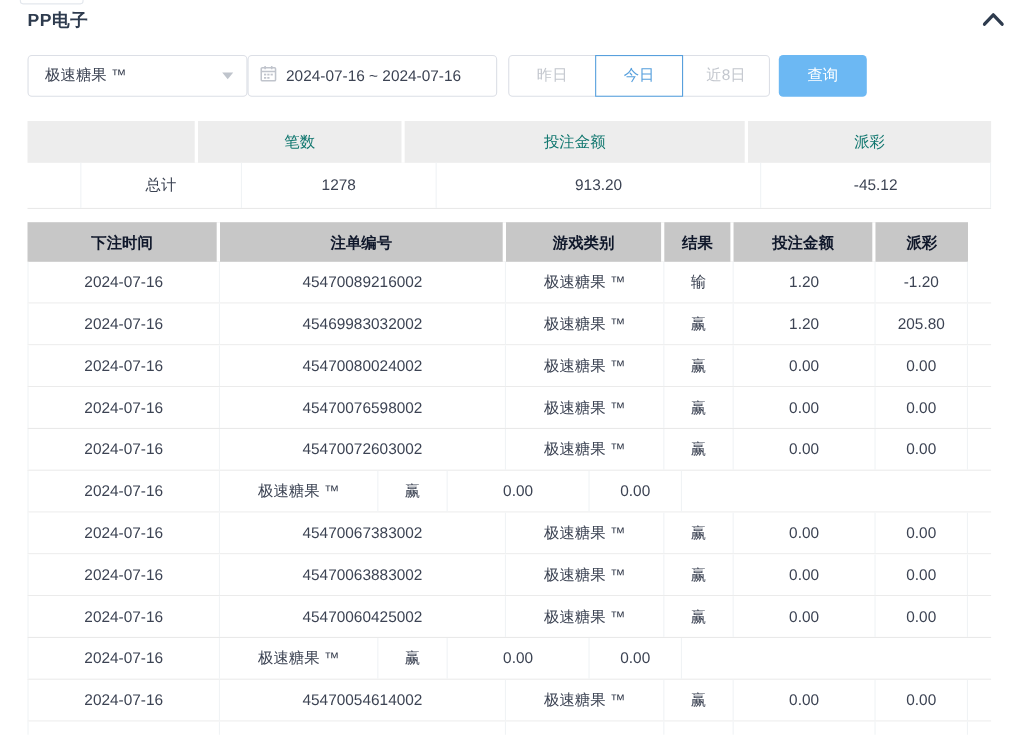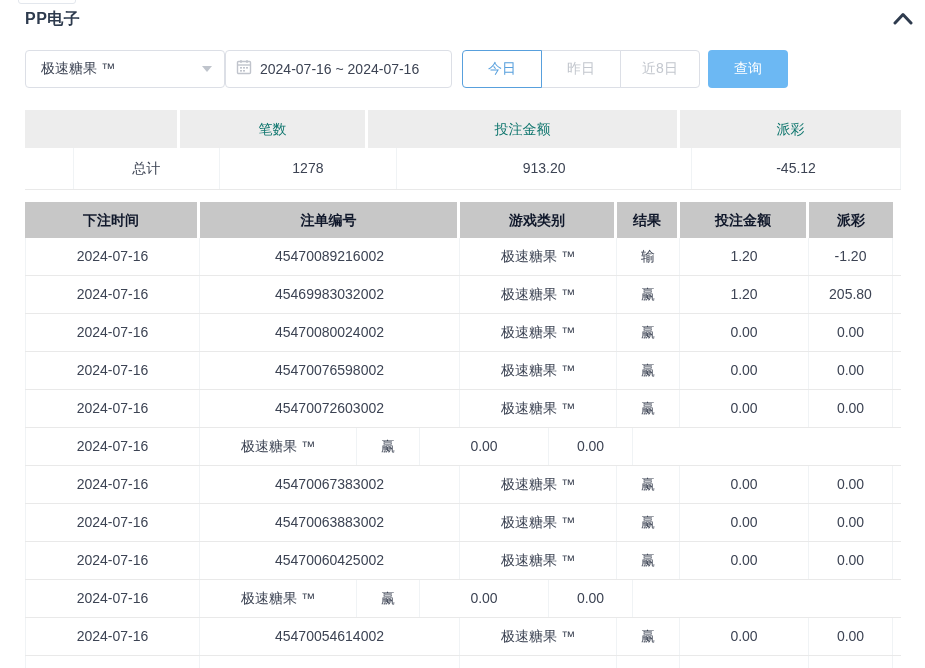--- a/index.html
+++ b/index.html
@@ -52,21 +52,21 @@
   .bet-table { position:absolute; left:25px; top:202px; width:876px; }
   .m-head { display:flex; height:36px; }
   .m-head .hcell { background:#c7c7c7; color:#0f172a; font-weight:bold; font-size:14px;
                    text-align:center; line-height:36px; border-right:3px solid #fff; }
   .m-head .hcell:last-child { border-right:none; }
   .m-row { display:flex; height:38px; border-bottom:1px solid #e9e9e9; background:#fff; }
   .m-row .cell { font-size:14px; color:#3c4353; text-align:center; line-height:37px;
                  border-right:1px solid #f0f3f5; white-space:nowrap; overflow:hidden; }
   .m-row .cell:first-child { border-left:1px solid #f0f3f5; }
   .m-row.partial { border-bottom:none; height:14px; }
-  .c0 { width:175px; } .c1 { width:260px; } .c2 { width:157px; }
+  .c0 { width:175px; } .c1 { width:260px; } .c2 { width:144px; }
   .c3 { width:63px; } .c4 { width:129px; } .c5 { width:84px; }
   .neg { color:#f0565f; }
 </style>
 </head>
 <body>
 
 <div class="page">
 
   <div class="tab-fragment"></div>
 
@@ -98,22 +98,22 @@
           <rect x="7" y="8" width="2" height="1.6" fill="#c0c4cc"></rect>
           <rect x="10" y="8" width="2" height="1.6" fill="#c0c4cc"></rect>
           <rect x="4" y="11" width="2" height="1.6" fill="#c0c4cc"></rect>
           <rect x="7" y="11" width="2" height="1.6" fill="#c0c4cc"></rect>
         </svg>
       </span>
       <span class="date-text">2024-07-16 ~ 2024-07-16</span>
     </div>
 
     <div class="btn-group">
+      <button class="qbtn">昨日</button>
       <button class="qbtn active">今日</button>
-      <button class="qbtn">昨日</button>
       <button class="qbtn">近8日</button>
     </div>
 
     <button class="query-btn">查询</button>
   </div>
 
   <div class="summary">
     <div class="s-head">
       <div class="hcell sc0"></div>
       <div class="hcell sc1">笔数</div>

